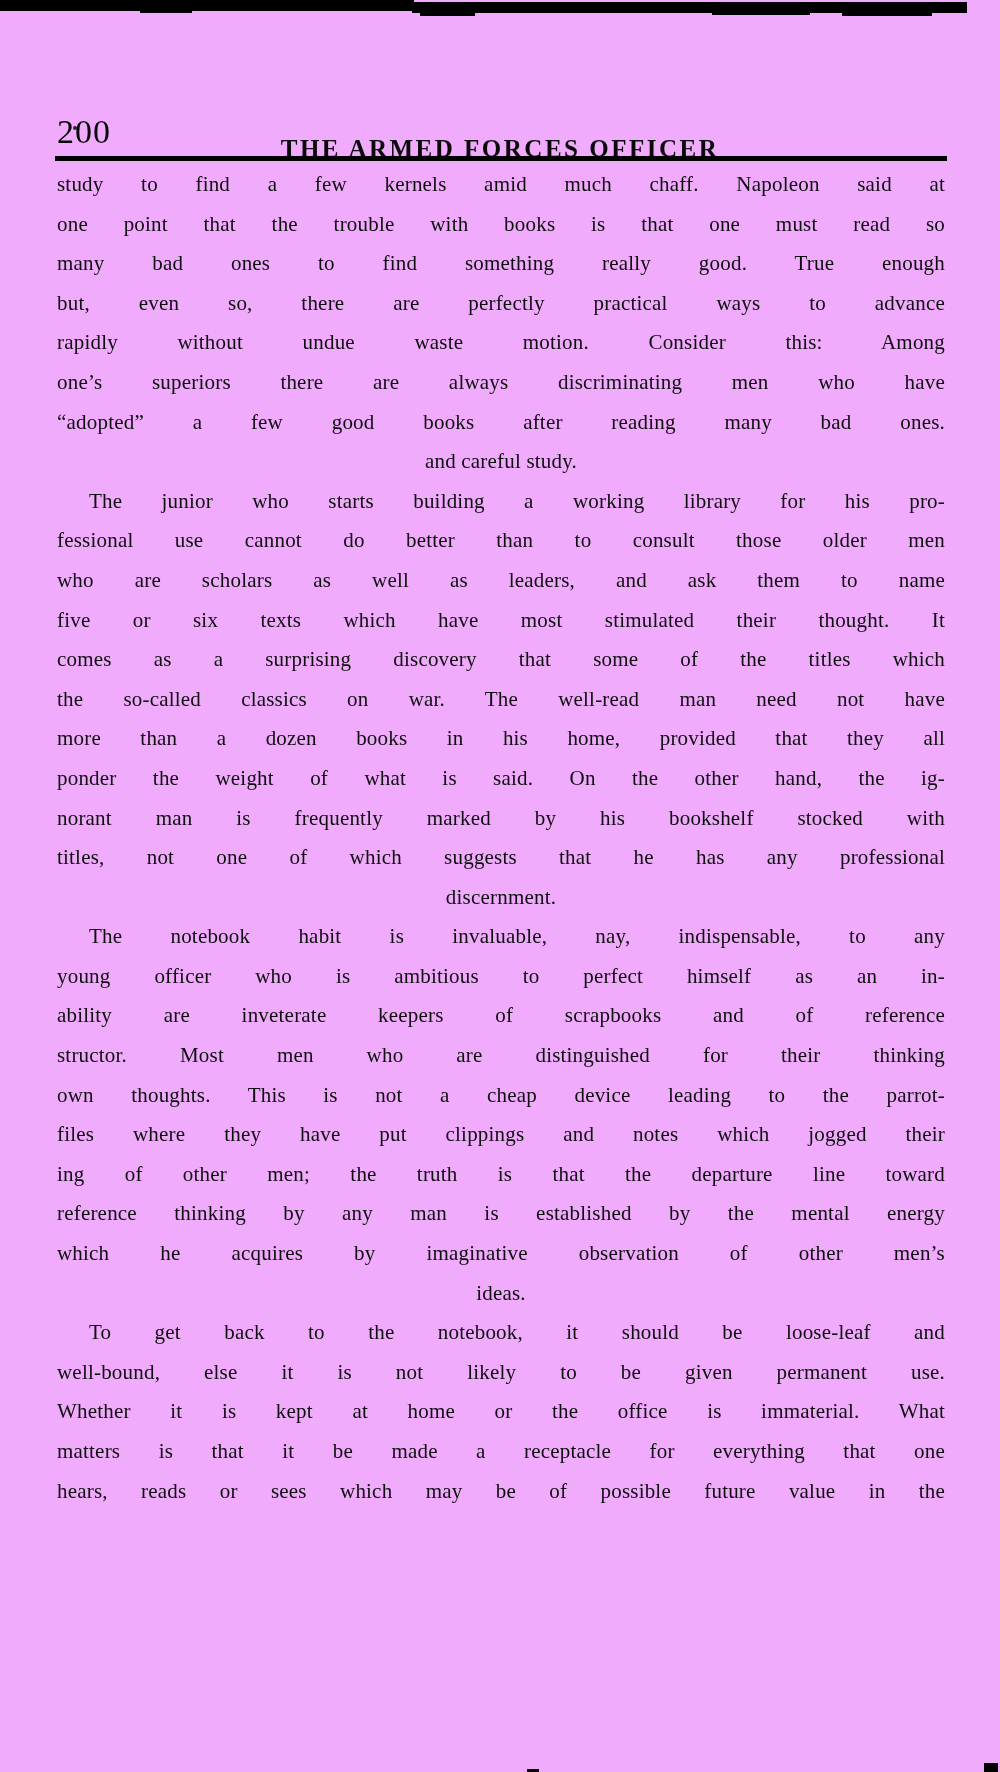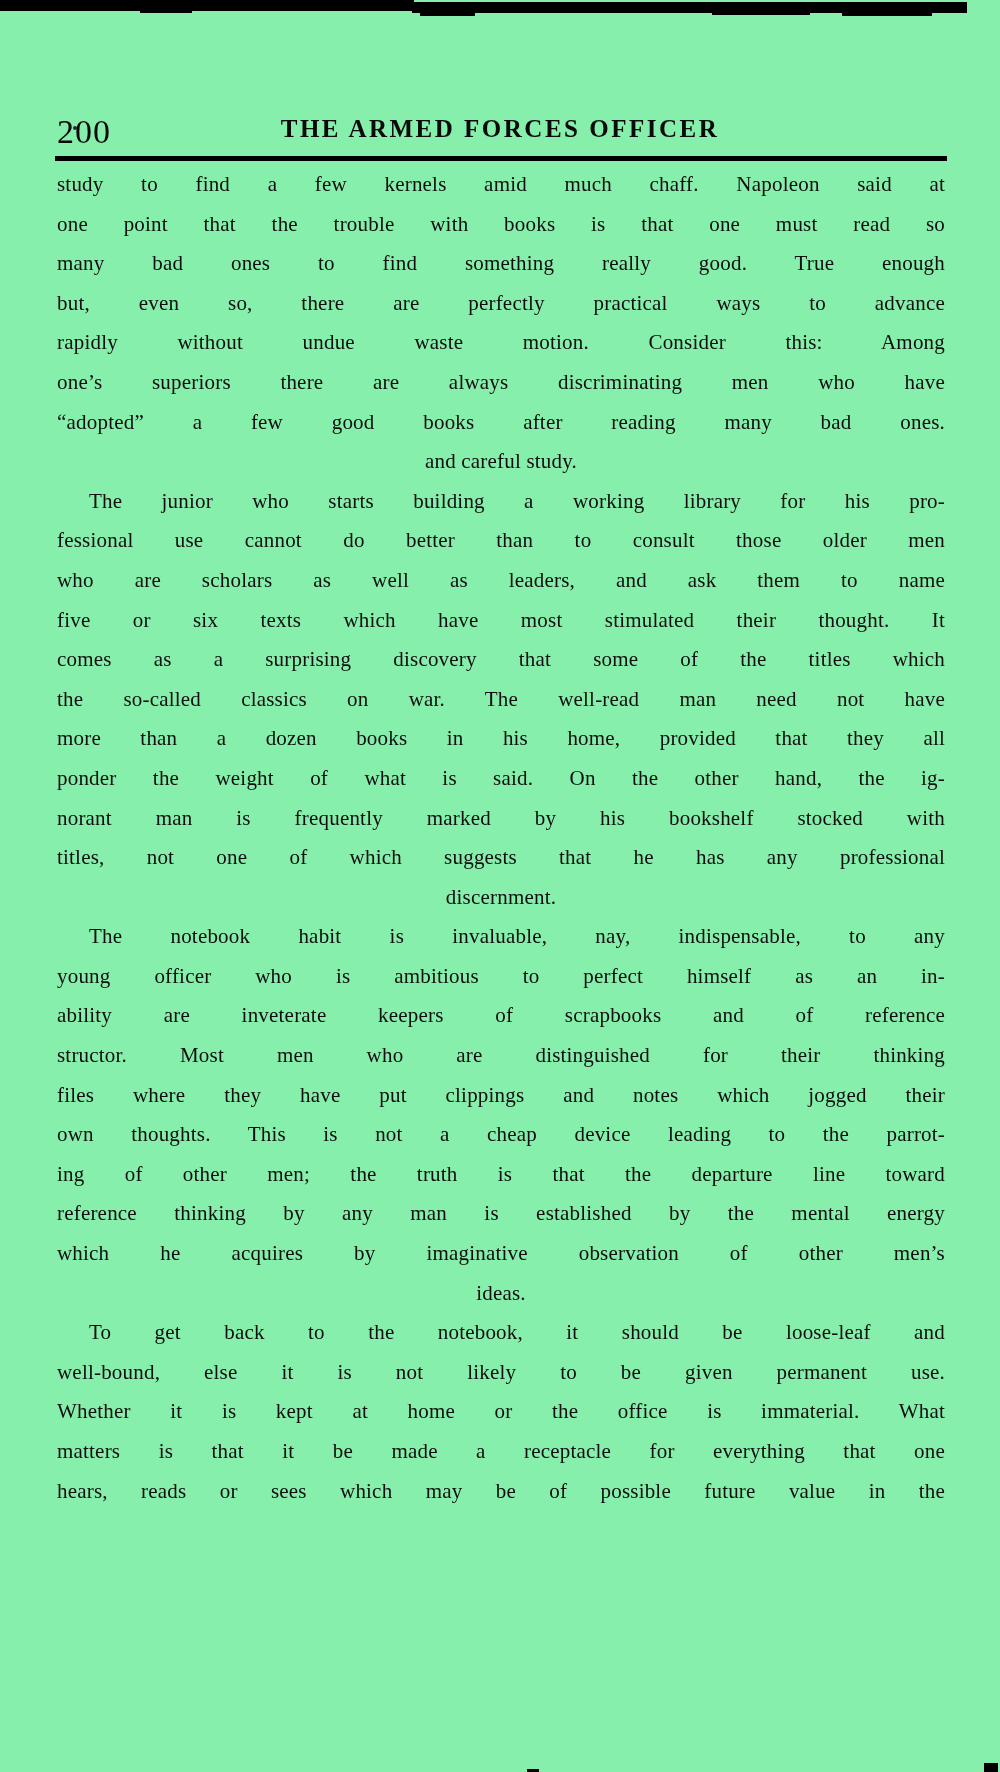--- a/index.html
+++ b/index.html
@@ -4,21 +4,21 @@
 <style>
   html, body {
     margin: 0;
     padding: 0;
     background: #ffffff;
   }
   .page {
     position: relative;
     width: 1000px;
     height: 1772px;
-    background: #86efac;
+    background: #f0abfc;
     overflow: hidden;
     font-family: "Liberation Serif", "DejaVu Serif", serif;
     color: #0e0e0e;
   }
   .scanbar {
     position: absolute;
     background: #000000;
   }
   .speck {
     position: absolute;
@@ -36,21 +36,21 @@
     left: 57px;
     top: 112px;
     font-size: 34px;
     line-height: 40px;
     letter-spacing: 1px;
     color: #0a0a0a;
   }
   .running-title {
     position: absolute;
     left: 0;
-    top: 113px;
+    top: 133px;
     width: 1000px;
     text-align: center;
     font-size: 25px;
     line-height: 32px;
     font-weight: 700;
     letter-spacing: 2.5px;
     color: #0a0a0a;
   }
   .header-rule {
     position: absolute;
@@ -120,22 +120,22 @@
       <div class="line j">the so-called classics on war. The well-read man need not have</div>
       <div class="line j">more than a dozen books in his home, provided that they all</div>
       <div class="line j">ponder the weight of what is said. On the other hand, the ig-</div>
       <div class="line j">norant man is frequently marked by his bookshelf stocked with</div>
       <div class="line j">titles, not one of which suggests that he has any professional</div>
       <div class="line">discernment.</div>
       <div class="line j ind">The notebook habit is invaluable, nay, indispensable, to any</div>
       <div class="line j">young officer who is ambitious to perfect himself as an in-</div>
       <div class="line j">ability are inveterate keepers of scrapbooks and of reference</div>
       <div class="line j">structor. Most men who are distinguished for their thinking</div>
+      <div class="line j">own thoughts. This is not a cheap device leading to the parrot-</div>
       <div class="line j">files where they have put clippings and notes which jogged their</div>
-      <div class="line j">own thoughts. This is not a cheap device leading to the parrot-</div>
       <div class="line j">ing of other men; the truth is that the departure line toward</div>
       <div class="line j">reference thinking by any man is established by the mental energy</div>
       <div class="line j">which he acquires by imaginative observation of other men’s</div>
       <div class="line">ideas.</div>
       <div class="line j ind">To get back to the notebook, it should be loose-leaf and</div>
       <div class="line j">well-bound, else it is not likely to be given permanent use.</div>
       <div class="line j">Whether it is kept at home or the office is immaterial. What</div>
       <div class="line j">matters is that it be made a receptacle for everything that one</div>
       <div class="line j">hears, reads or sees which may be of possible future value in the</div>
     </div>

